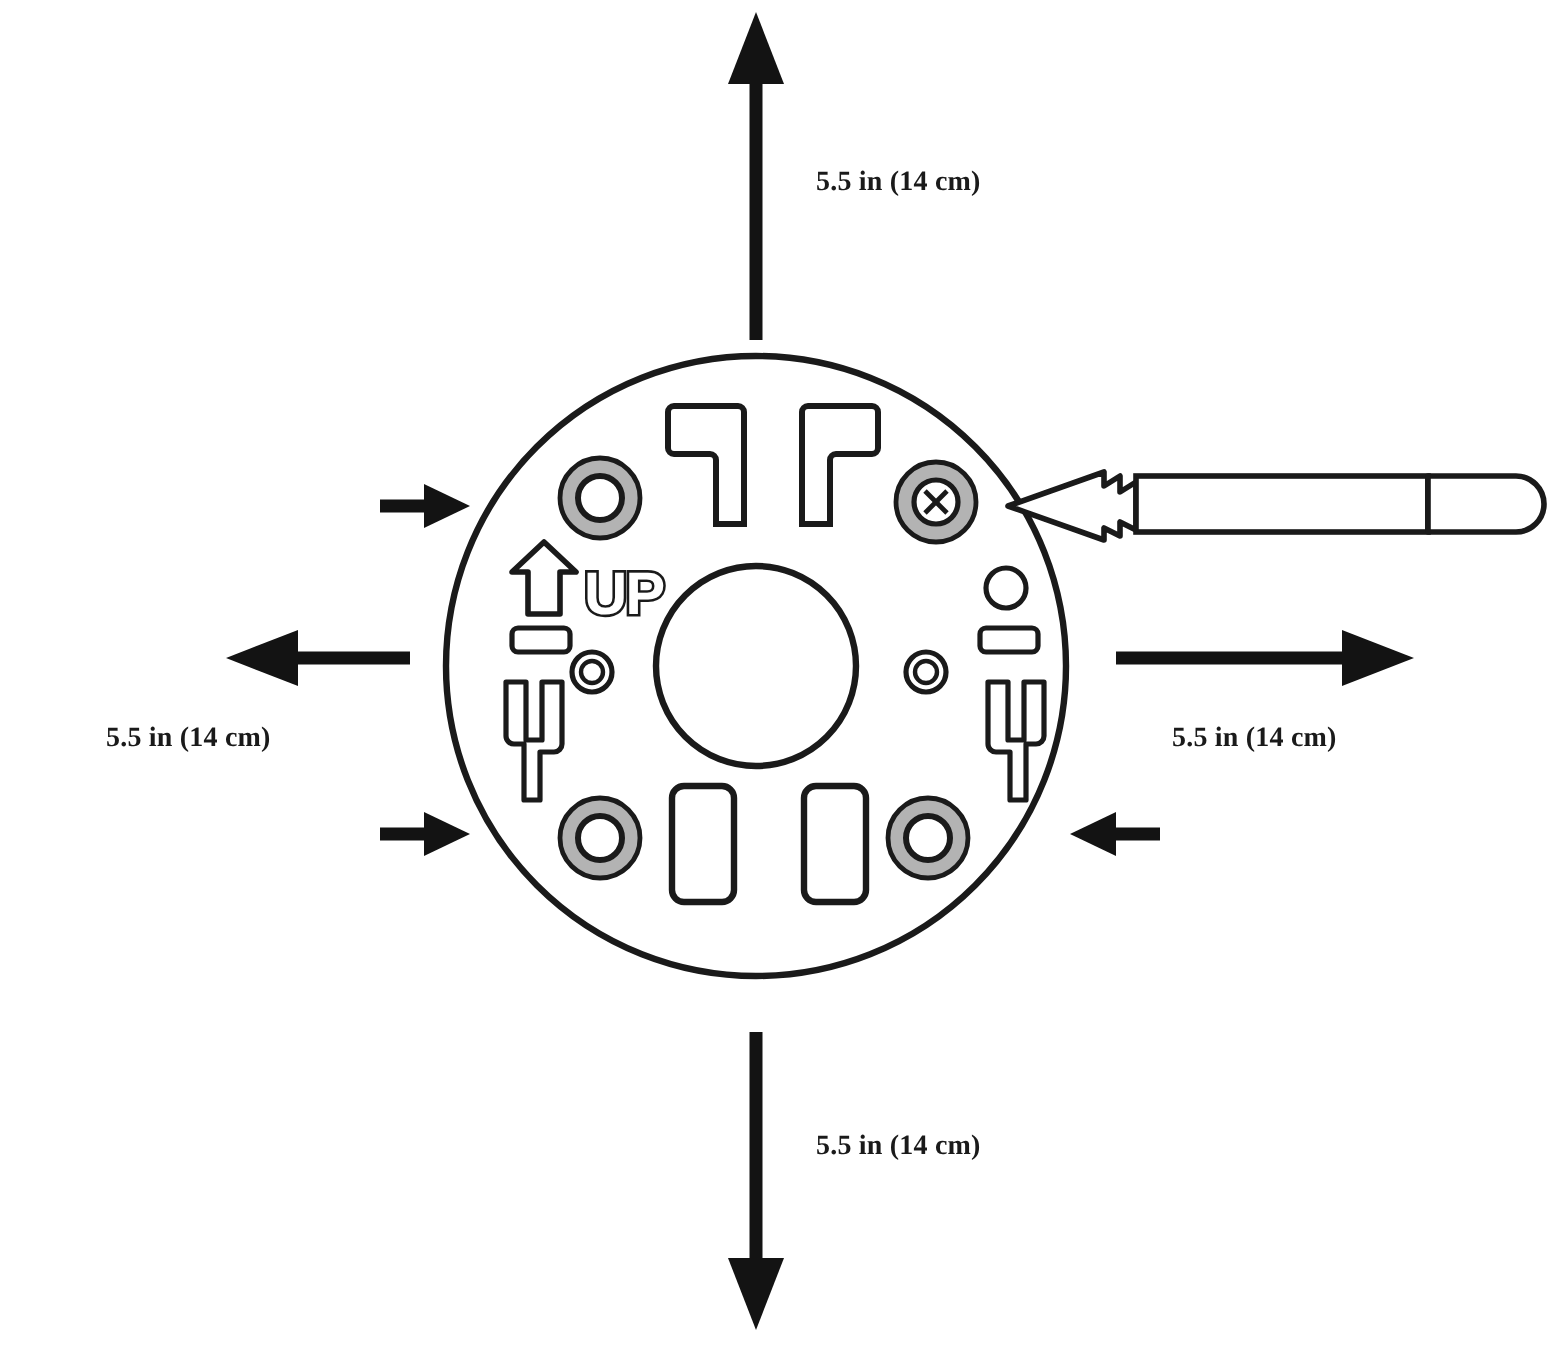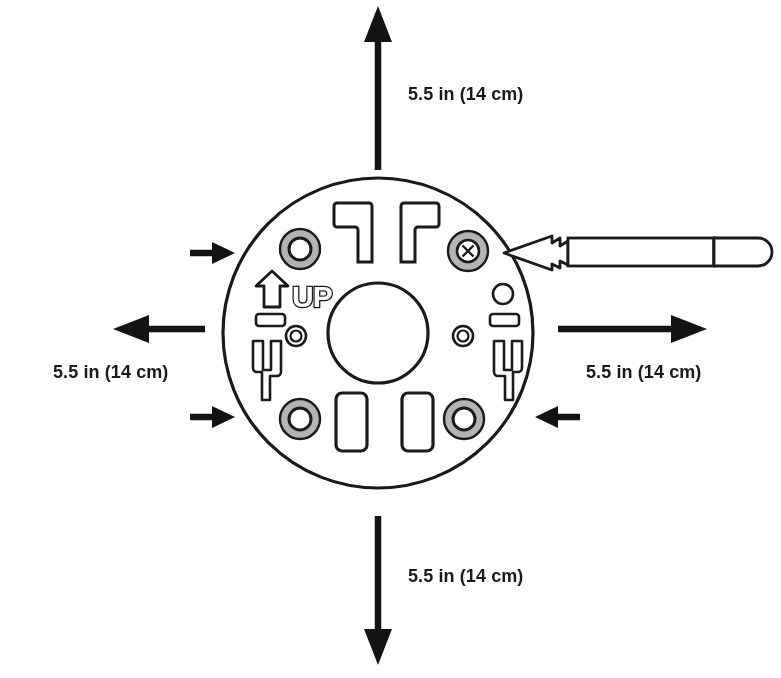--- a/index.html
+++ b/index.html
@@ -18,22 +18,22 @@
     overflow: hidden;
   }
   #diagram {
     position: absolute;
     inset: 0;
     width: 781px;
     height: 678px;
   }
   .dim-label {
     position: absolute;
-    font-family: Liberation Sans, sans-serif;
-    font-size: 18px;
+    font-family: Liberation Serif, serif;
+    font-size: 14px;
     font-weight: 700;
     color: #1a1a1a;
     letter-spacing: 0.1px;
     white-space: nowrap;
   }
   #label-top   { left: 408px; top: 84px; }
   #label-bottom{ left: 408px; top: 566px; }
   #label-left  { left: 53px;  top: 362px; }
   #label-right { left: 586px; top: 362px; }
 </style>

